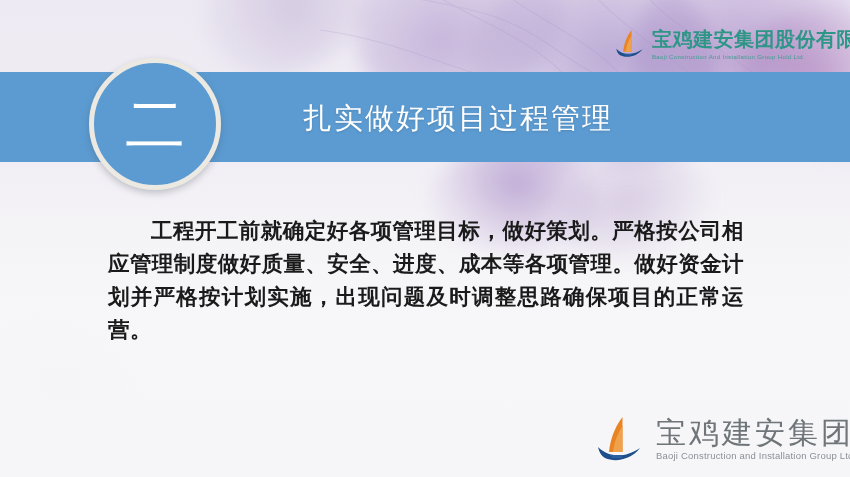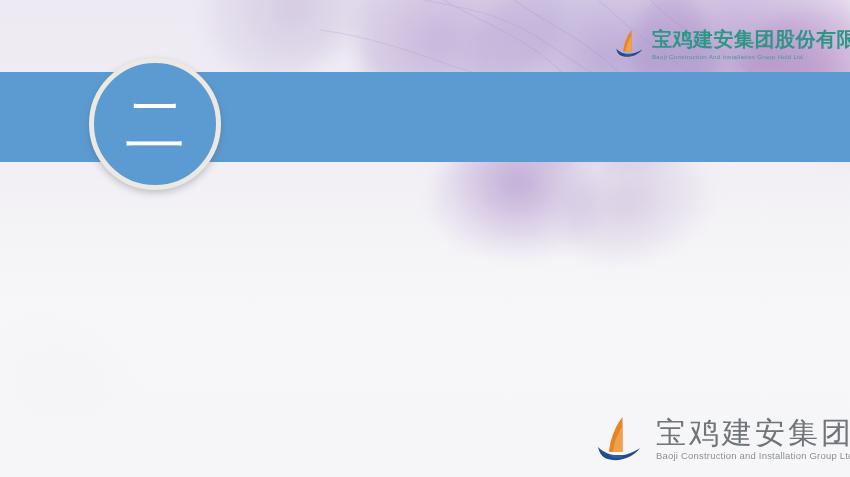--- a/index.html
+++ b/index.html
@@ -274,34 +274,36 @@
     </svg>
   </div>
   <div class="bottom-wash"></div>
 
   <div class="banner"></div>
 
   <div class="badge">
     <span class="badge-label">二</span>
   </div>
 
+  <div class="section-title">扎实做好项目过程管理</div>
 
   <div class="header-logo">
     <svg class="mark" viewBox="0 0 56 48">
       <path d="M30.5 3 L30.5 38 L17 38 C18 27, 22 14, 30.5 3 Z" fill="#e98425"></path>
       <path d="M30.5 12 L30.5 38 L21 38 C22 29, 25.5 19.5, 30.5 12 Z" fill="#f0a14c"></path>
       <path d="M6 33 C16 43, 32 45, 48 34 C40 45, 24 49, 13 44 C9.5 42, 7 38, 6 33 Z" fill="#1f4e8c"></path>
       <path d="M18 41 L30 41 L30 44 L21 44 Z" fill="#2a5fa3"></path>
     </svg>
     <div class="wordmark">
       <span class="cn">宝鸡建安集团股份有限公司</span>
       <span class="en">Baoji Construction And Installation Group Hold Ltd.</span>
     </div>
   </div>
 
+  <div class="body-copy">工程开工前就确定好各项管理目标，做好策划。严格按公司相应管理制度做好质量、安全、进度、成本等各项管理。做好资金计划并严格按计划实施，出现问题及时调整思路确保项目的正常运营。</div>
 
   <div class="footer-logo">
     <svg class="mark" viewBox="0 0 56 48">
       <path d="M30.5 3 L30.5 38 L17 38 C18 27, 22 14, 30.5 3 Z" fill="#e98425"></path>
       <path d="M30.5 12 L30.5 38 L21 38 C22 29, 25.5 19.5, 30.5 12 Z" fill="#f0a14c"></path>
       <path d="M6 33 C16 43, 32 45, 48 34 C40 45, 24 49, 13 44 C9.5 42, 7 38, 6 33 Z" fill="#1f4e8c"></path>
       <path d="M18 41 L30 41 L30 44 L21 44 Z" fill="#2a5fa3"></path>
     </svg>
     <div class="wordmark">
       <span class="cn">宝鸡建安集团</span>

